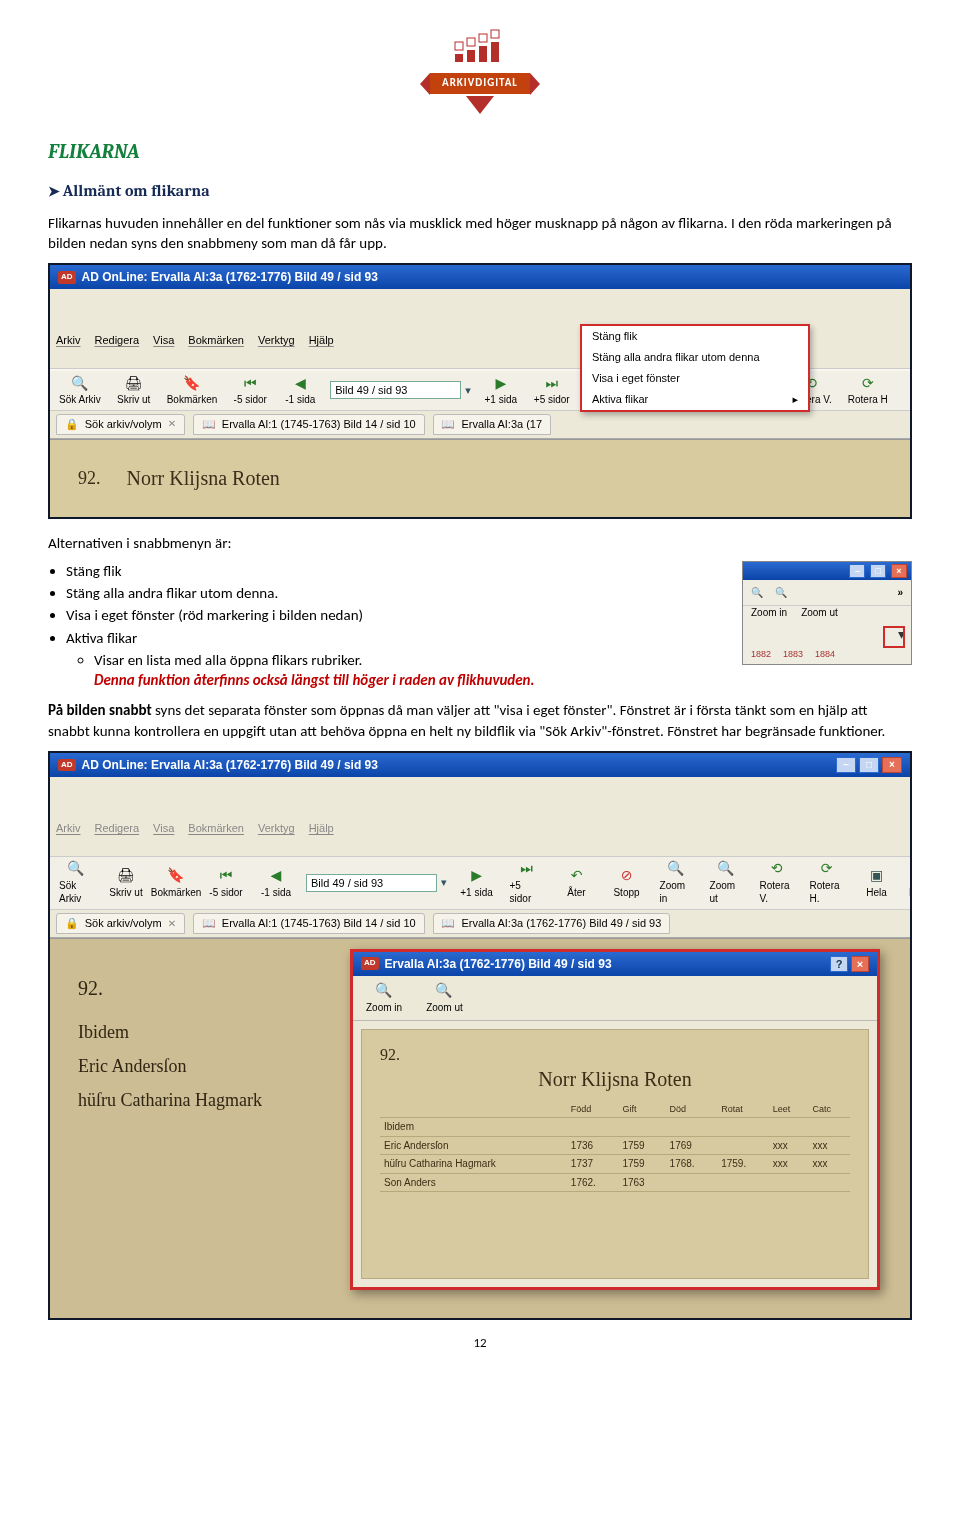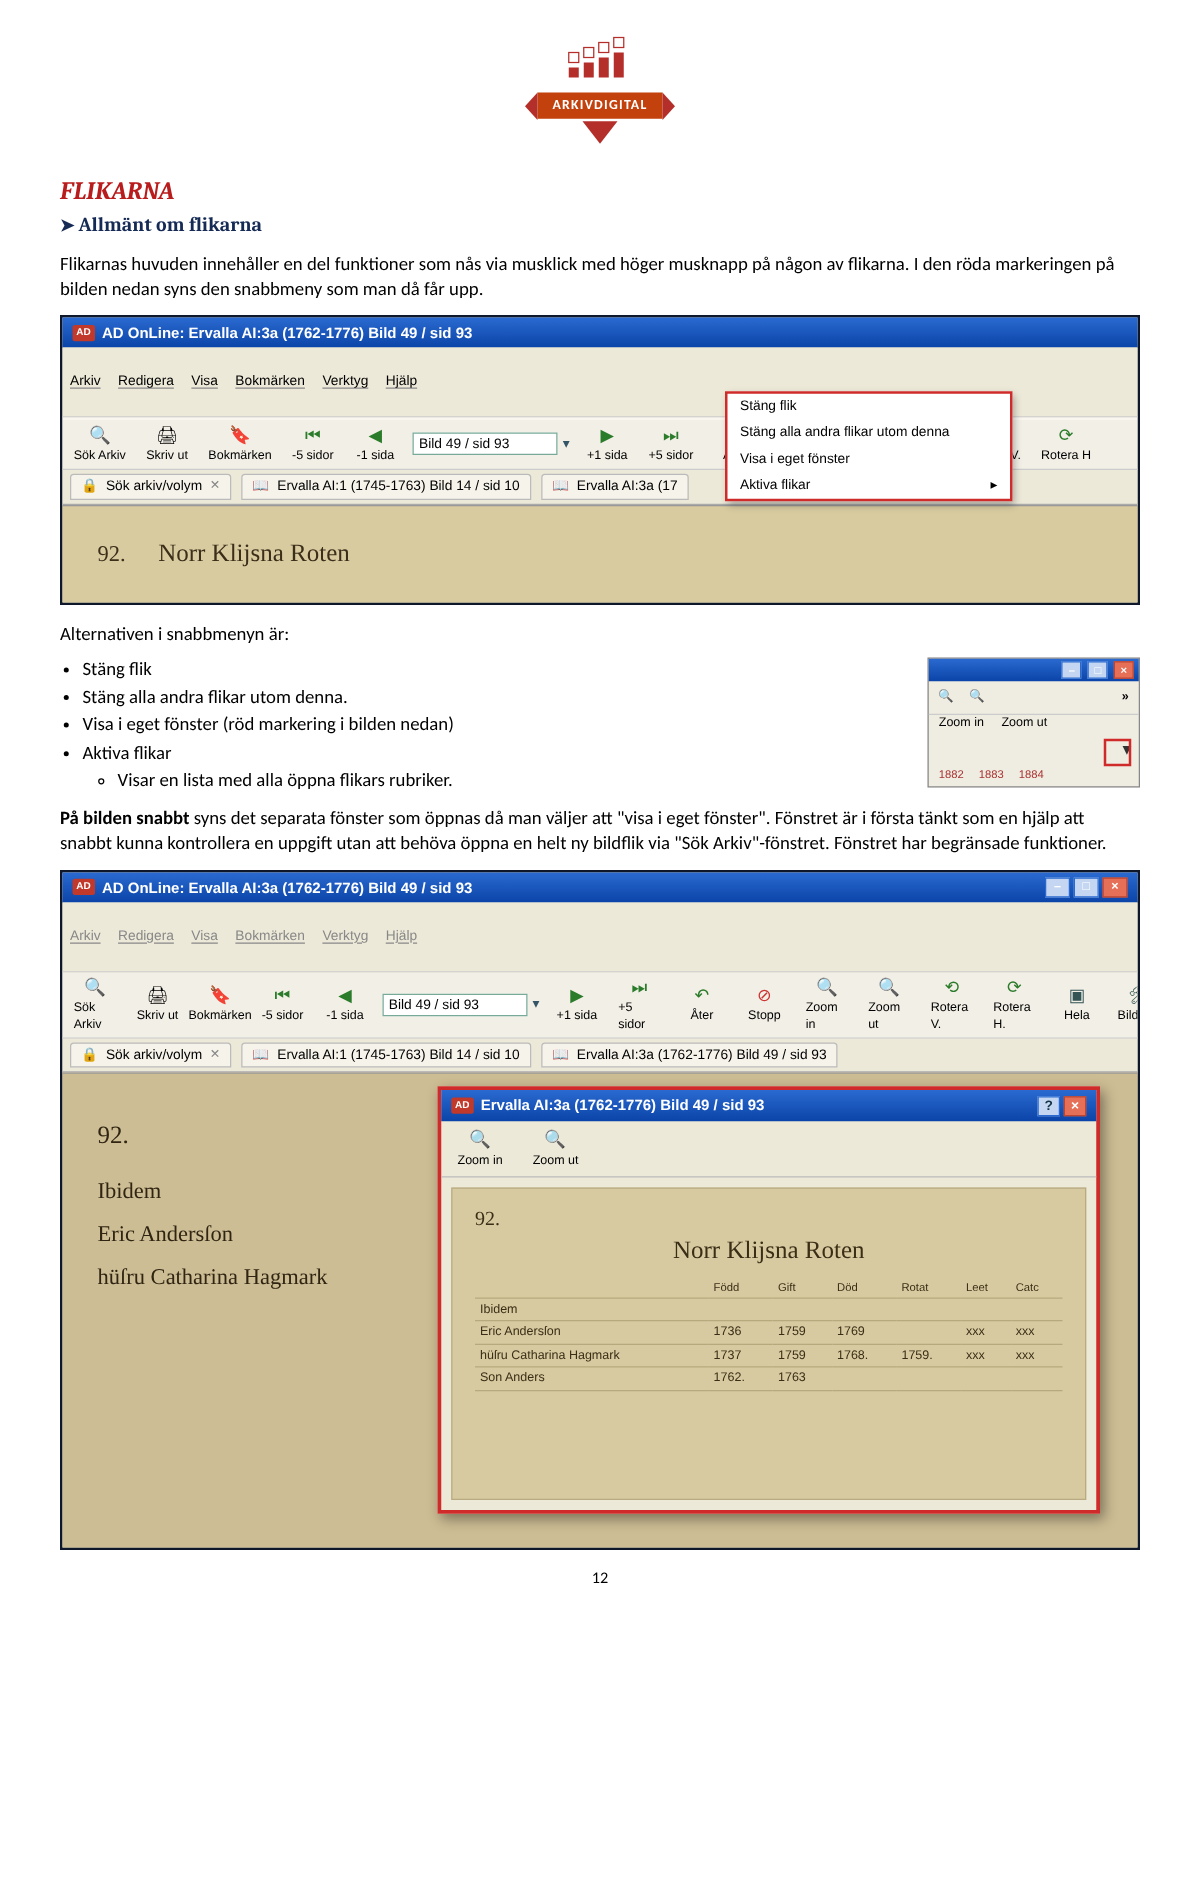--- a/index.html
+++ b/index.html
@@ -25,46 +25,46 @@
     content:""; position:absolute; top:0; width:0; height:0;
     border-top:11px solid transparent; border-bottom:11px solid transparent;
   }
   .ribbon:before { left:-10px; border-right:10px solid #b42f2a; }
   .ribbon:after  { right:-10px; border-left:10px solid #b42f2a; }
   .shield { width:0; height:0; border-left:14px solid transparent; border-right:14px solid transparent; border-top:18px solid #b42f2a; margin:2px auto 0; }
 
   h1.sec {
     font-family: "Cambria", Georgia, serif;
     font-style: italic; font-weight: bold; font-size: 20px;
-    color: #b91c1c; margin: 10px 0 4px;
+    color: #15803d; margin: 10px 0 16px;
   }
   .arrow-head {
     font-family: "Cambria", Georgia, serif;
     font-weight: bold; font-size: 16px; color: #152a54; margin: 0 0 10px;
   }
   .arrow-head:before { content:"➤ "; color:#152a54; font-size:14px; }
   p { margin: 0 0 8px; }
 
   ul.disc { margin: 4px 0 10px 18px; padding: 0; }
   ul.disc > li { list-style: disc; margin: 2px 0; }
   ul.circ { margin: 2px 0 2px 28px; padding: 0; }
   ul.circ > li { list-style: circle; margin: 2px 0; }
   .red-em { color:#c00000; font-weight:bold; font-style:italic; }
 
   
   .shot { border:2px solid #0f172a; margin:10px 0 14px; font-family: Tahoma, sans-serif; font-size:11px; background:#ece9d8; position:relative; }
   .titlebar { background: linear-gradient(#2a6ad0,#0b44a8); color:#fff; padding:4px 8px; font-weight:bold; font-size:12px; display:flex; align-items:center; gap:6px;}
   .titlebar .badge { background:#c0392b; color:#fff; font-size:8px; padding:1px 3px; border-radius:2px; }
-  .menubar { background:#ece9d8; padding:20px 6px; display:flex; gap:14px; color:#000; font-size:11px; border-bottom:1px solid #ccc;}
+  .menubar { background:#ece9d8; padding:20px 6px; display:flex; gap:14px; color:#000; font-size:11px; border-bottom:1px solid #ccc;margin-top:24px;}
   .menubar span { text-decoration:underline; text-decoration-color:#888; text-underline-offset:2px;}
   .toolbar1 { background:#f2efe6; display:flex; align-items:center; gap:10px; padding:3px 6px; border-bottom:1px solid #ccc; flex-wrap:nowrap; overflow:hidden;}
   .tbtn { display:flex; flex-direction:column; align-items:center; gap:1px; padding:0 3px; min-width:40px; font-size:10px;}
   .tbtn .ic { width:18px; height:18px; display:flex; align-items:center; justify-content:center; font-size:14px;}
   .navfield { display:inline-flex; align-items:center; gap:4px;}
-  .navfield input { font-size:11px; width:116px; height:18px; border:1px solid #7a9; background:#fff; padding:0 4px;}
+  .navfield input { font-size:11px; width:131px; height:18px; border:1px solid #7a9; background:#fff; padding:0 4px;}
   .tabstrip { background:#ece9d8; display:flex; align-items:center; gap:8px; padding:3px 6px; border-bottom:1px solid #aaa;}
   .tab { background:#f6f3ea; border:1px solid #bbb; border-radius:3px 3px 0 0; padding:2px 8px; display:flex; align-items:center; gap:6px;}
   .tab .tabic { font-size:11px; color:#5577aa;}
   .tab .x { color:#888; font-size:10px; }
   .docarea { height:78px; background:#d8cba0; border-top:1px solid #999; display:flex; align-items:center; font-family: cursive; font-size:20px; color:#3b2f1a; padding:0 28px; gap:26px;}
   .docarea .pgnum { font-family: cursive; font-size:18px; }
 
   .ctxmenu { position:absolute; top:59px; left:530px; width:230px; background:#fff; border:2px solid #cf2b2b; box-shadow:2px 3px 6px rgba(0,0,0,.3); font-size:11px; }
   .ctxmenu .mi { padding:3px 10px; border-bottom:0; }
   .ctxmenu .mi.arrow:after { content:"▸"; float:right;}
@@ -262,20 +262,21 @@
   <li>Stäng flik</li>
   <li>Stäng alla andra flikar utom denna.</li>
   <li>
     <span>Visa i eget fönster (röd markering i bilden nedan)</span>
   </li>
   <li>
     <span>Aktiva flikar</span>
     <ul class="circ">
       <li>
         <span>Visar en lista med alla öppna flikars rubriker.</span><br>
+        <span class="red-em">Denna funktion återfinns också längst till höger i raden av flikhuvuden.</span>
       </li>
     </ul>
   </li>
 </ul>
 
 <div class="clear"></div>
 
 <p>
   <b>På bilden snabbt</b><span id="after-bold"> syns det separata fönster som öppnas då man väljer att "visa i eget fönster". Fönstret är i första tänkt som en hjälp att snabbt kunna kontrollera en uppgift utan att behöva öppna en helt ny bildflik via "Sök Arkiv"-fönstret. Fönstret har begränsade funktioner.</span>
 </p>

